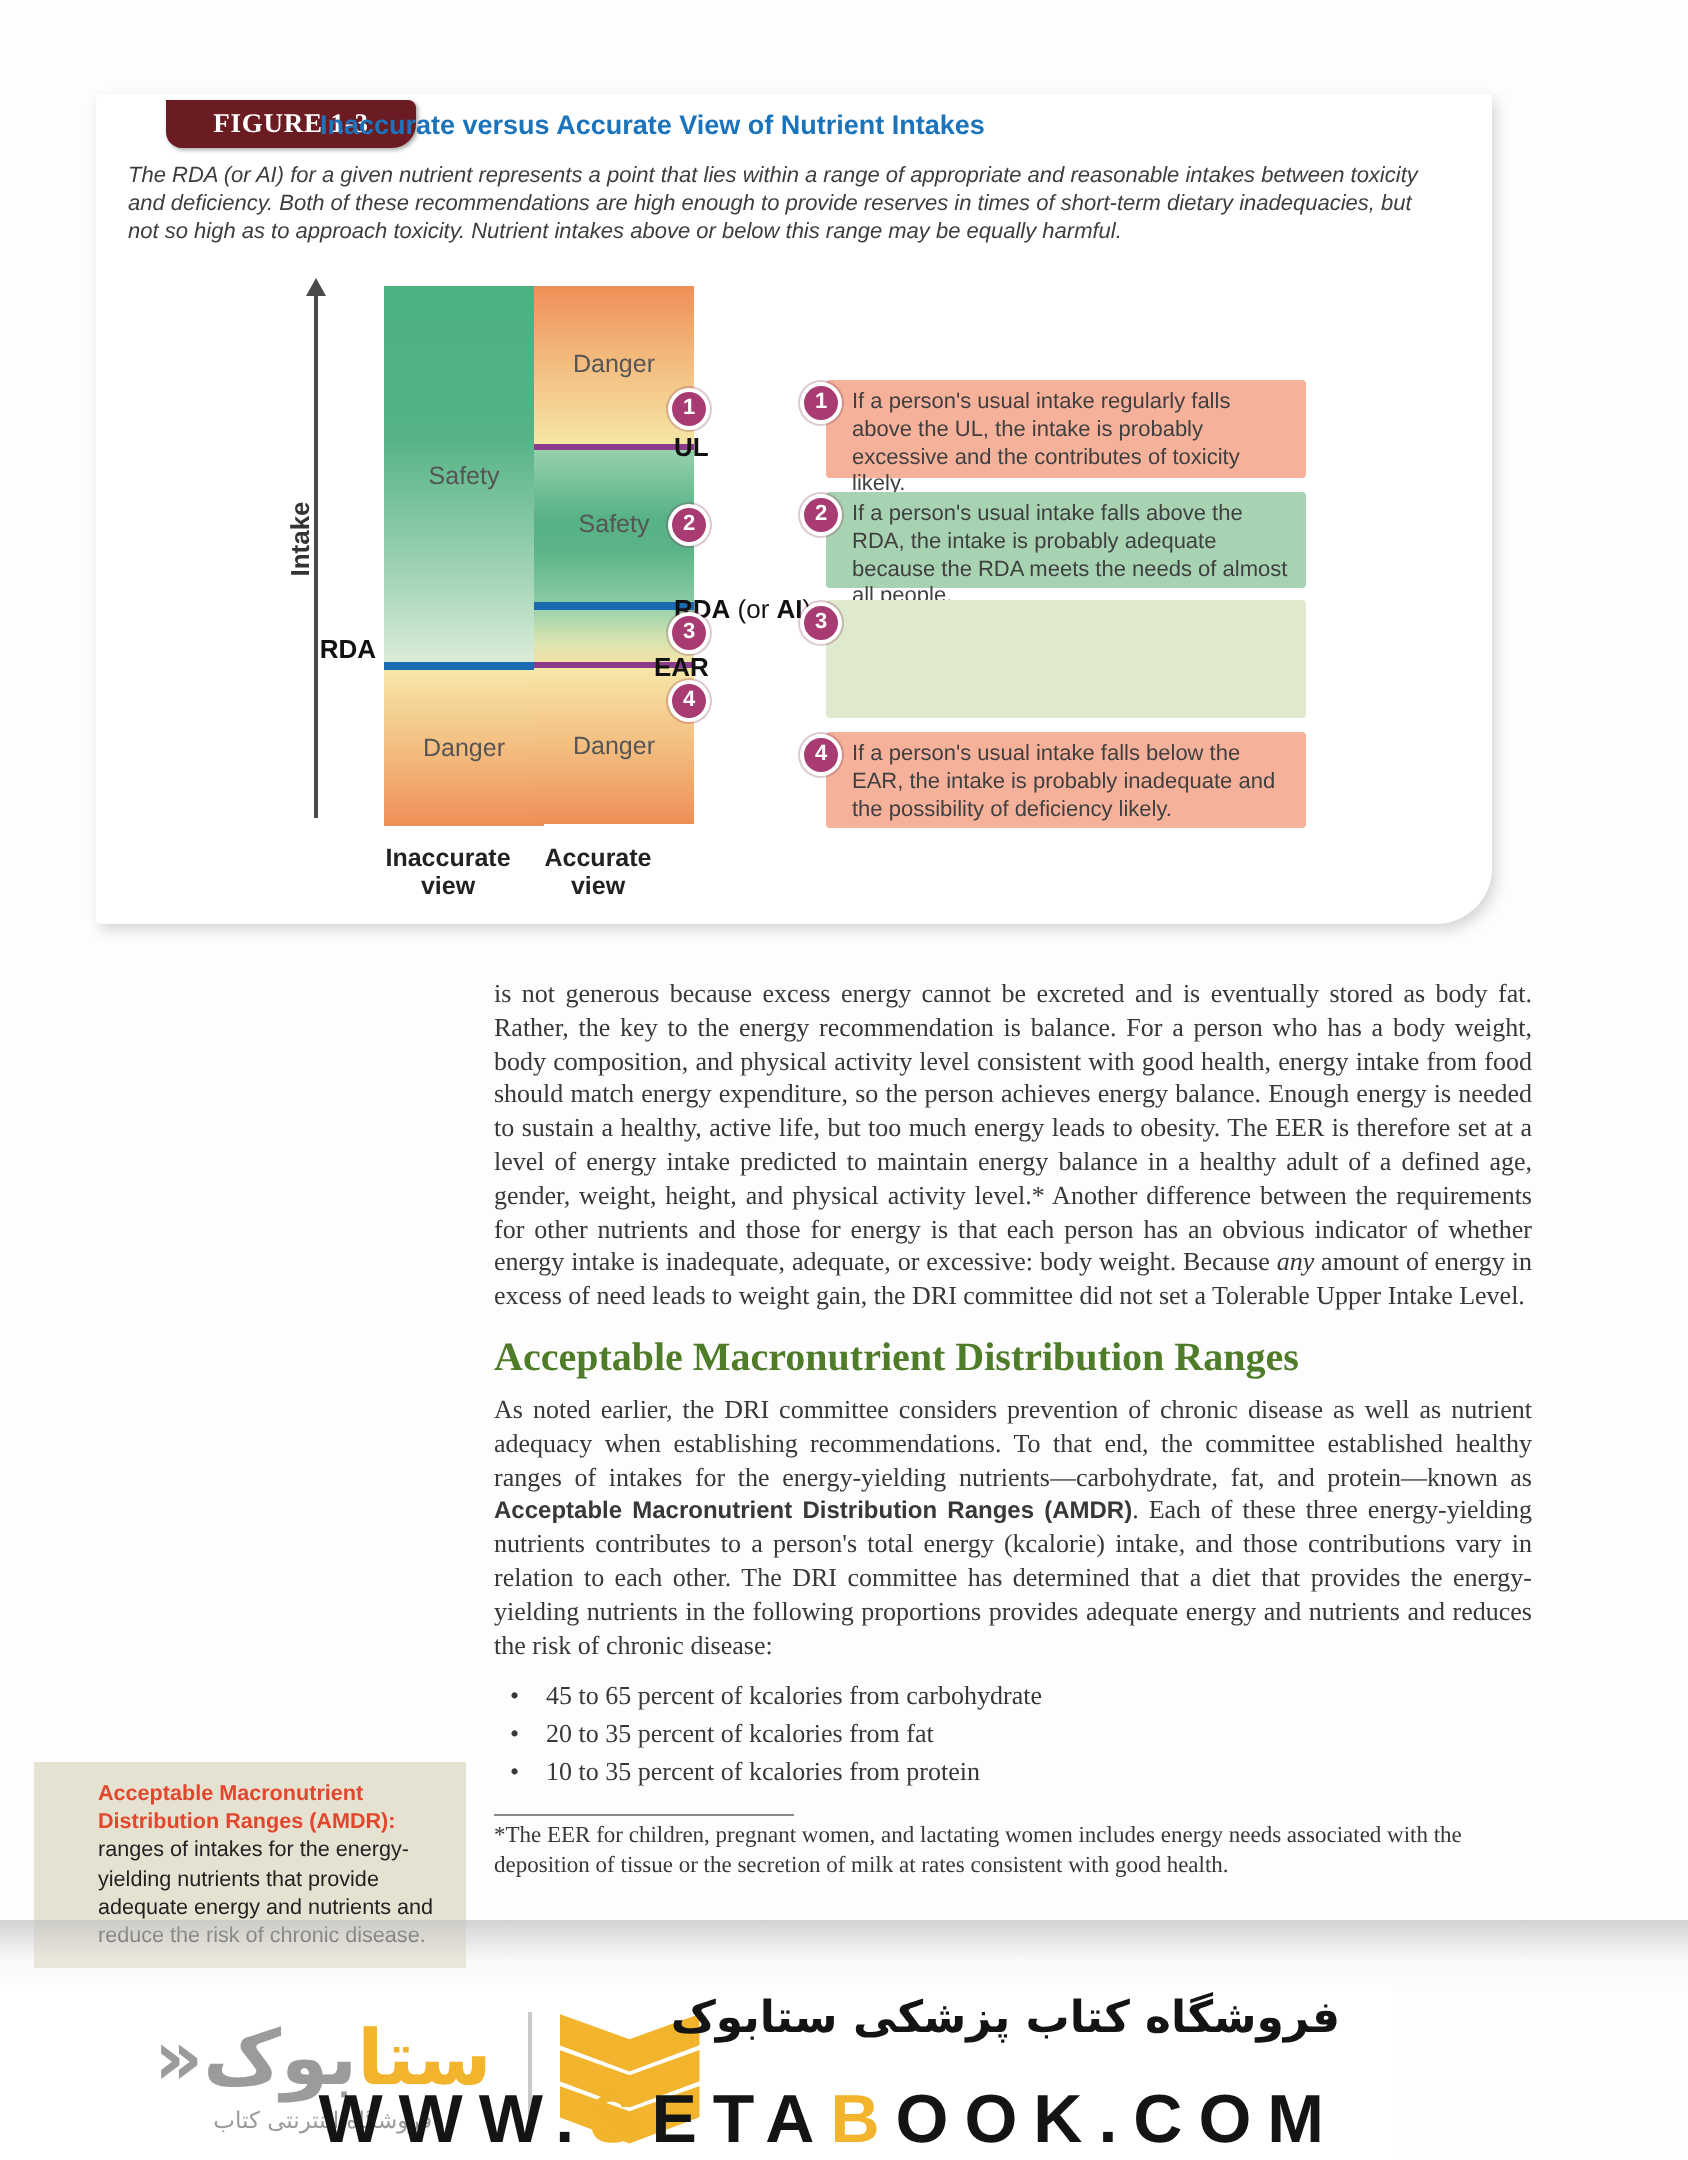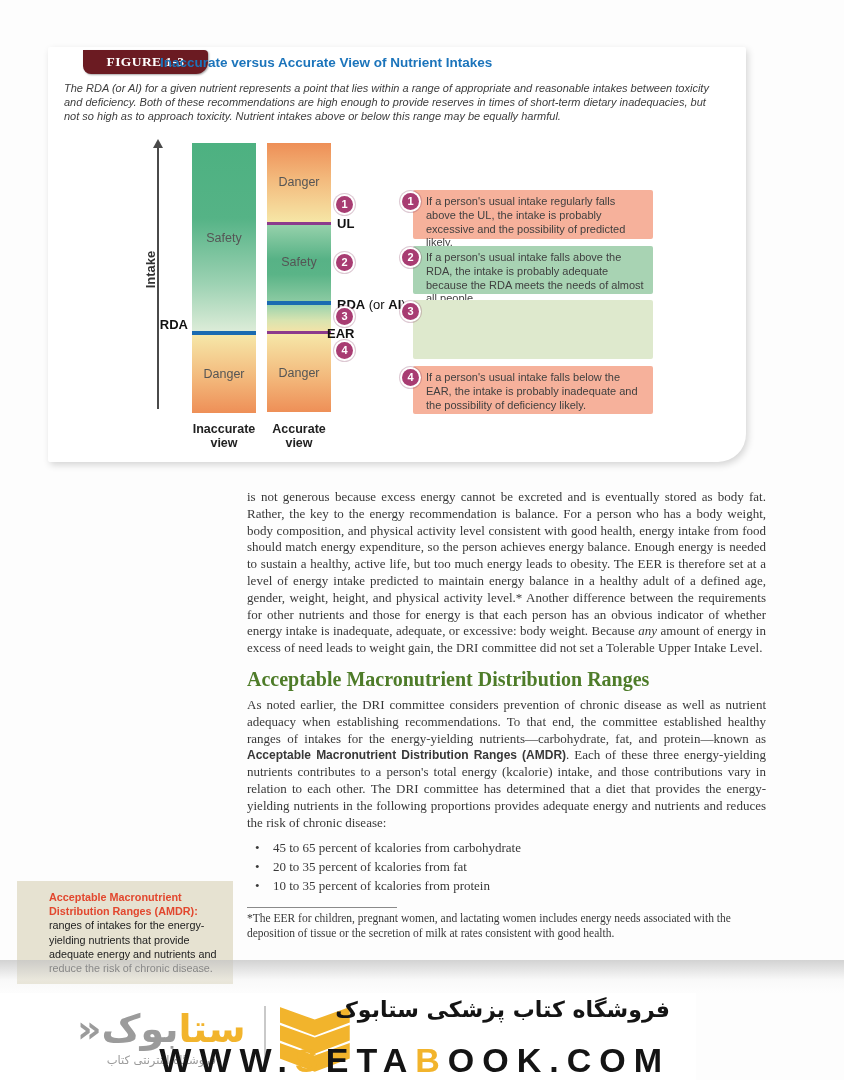--- a/index.html
+++ b/index.html
@@ -23,21 +23,21 @@
   .axis-line{position:absolute;left:109px;top:100px;width:2px;height:262px;background:#4a4a4a;}
   .axis-head{position:absolute;left:105px;top:92px;width:0;height:0;
              border-left:5px solid transparent;border-right:5px solid transparent;
              border-bottom:9px solid #4a4a4a;}
   .axis-label{position:absolute;left:72px;top:215px;transform:rotate(-90deg);transform-origin:center;
               font-size:13px;font-weight:600;color:#333;width:60px;text-align:center;}
 
   .bar{position:absolute;top:96px;width:64px;height:270px;}
   .bar-left{left:144px;}
   .bar-right{left:219px;}
-  .seg{position:relative;width:100%;}
+  .seg{position:relative;width:100%;padding-left:16px;}
   .seg-label{position:absolute;left:0;width:100%;text-align:center;font-size:12.5px;color:#555;}
   .grad-safety-tall{height:188px;background:linear-gradient(180deg,#4db181 0%,#55b386 40%,#9dd2b3 75%,#dcecd8 100%);}
   .grad-danger-low{height:78px;background:linear-gradient(180deg,#f6e7a8 0%,#f3b97c 55%,#ee8f57 100%);}
   .grad-danger-top{height:79px;background:linear-gradient(180deg,#ee8f57 0%,#f3b97c 45%,#f6e6a6 100%);}
   .grad-safety-mid{height:76px;background:linear-gradient(180deg,#96d1ab 0%,#57b286 45%,#5ab487 65%,#8bcaa2 100%);}
   .grad-rda-ear{height:26px;background:linear-gradient(180deg,#9cd3ad 0%,#d9e4b0 60%,#f2e3a8 100%);}
   .line-blue{height:4px;background:#1a6bb1;}
   .line-purple{height:3px;background:#8c3a8c;}
 
   .bar-caption{position:absolute;top:375px;width:84px;text-align:center;
@@ -169,21 +169,21 @@
       <div class="side-label lbl-rda-right"><b>RDA</b><span> (or </span><b>AI</b><span>)</span></div>
       <div class="side-label lbl-ear">EAR</div>
 
       <div class="marker m1">1</div>
       <div class="marker m2">2</div>
       <div class="marker m3">3</div>
       <div class="marker m4">4</div>
 
       <div class="callout co1" style="background-color: rgb(246, 177, 155);">
         <div class="marker">1</div>
-        <span>If a person's usual intake regularly falls above the UL, the intake is probably excessive and the possibility of predicted likely.</span>
+        <span>If a person's usual intake regularly falls above the UL, the intake is probably excessive and the contributes of toxicity likely.</span>
       </div>
       <div class="callout co2" style="background-color: rgb(168, 211, 179);">
         <div class="marker">2</div>
         <span>If a person's usual intake falls above the RDA, the intake is probably adequate because the RDA meets the needs of almost all people.</span>
       </div>
       <div class="callout co3" style="background-color: rgb(222, 233, 205);">
         <div class="marker">3</div>
       </div>
       <div class="callout co4" style="background-color: rgb(246, 177, 155);">
         <div class="marker">4</div>

